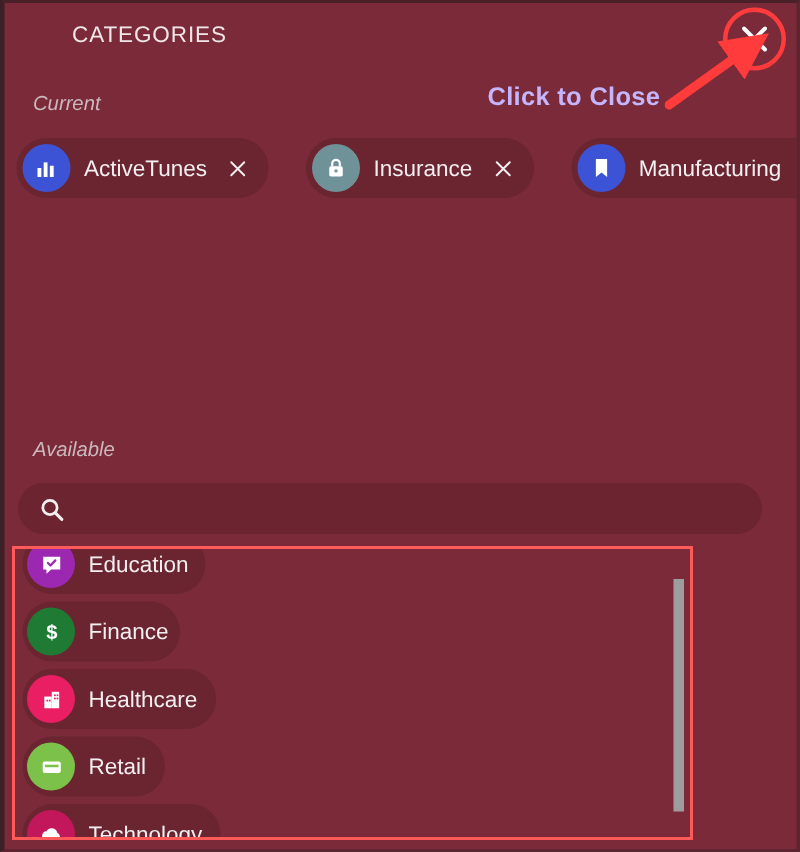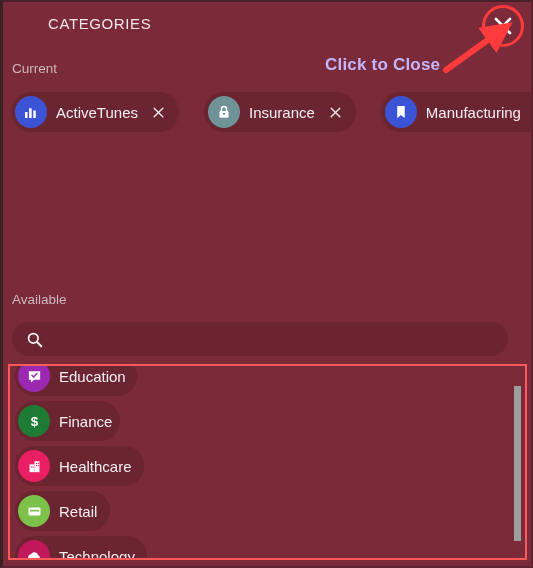--- a/index.html
+++ b/index.html
@@ -48,24 +48,25 @@
     display: flex;
     align-items: center;
     justify-content: center;
     cursor: pointer;
   }
   .close-btn svg { display: block; }
 
   
   .section-label {
     position: absolute;
-    left: 9px;
+    left: 19px;
     font-size: 13.5px;
     color: #cbb8bd;
     font-weight: 400;
+    font-style: italic;
   }
   .label-current { top: 59px; }
   .label-available { top: 290px; }
 
   
   .chips-row {
     position: absolute;
     left: 8px;
     top: 90px;
     display: flex;
@@ -138,21 +139,21 @@
     padding: 0 12px 0 10px;
     height: 100%;
   }
   .search-input::placeholder { color: #b9a0a6; }
 
   
   .highlight-box {
     position: absolute;
     left: 5px;
     top: 362px;
-    width: 519px;
+    width: 454px;
     height: 196px;
     border: 2px solid #ff5a5a;
     box-sizing: border-box;
     overflow: hidden;
   }
   .list-scroll {
     position: absolute;
     left: 0;
     top: -15px;
     width: 515px;

